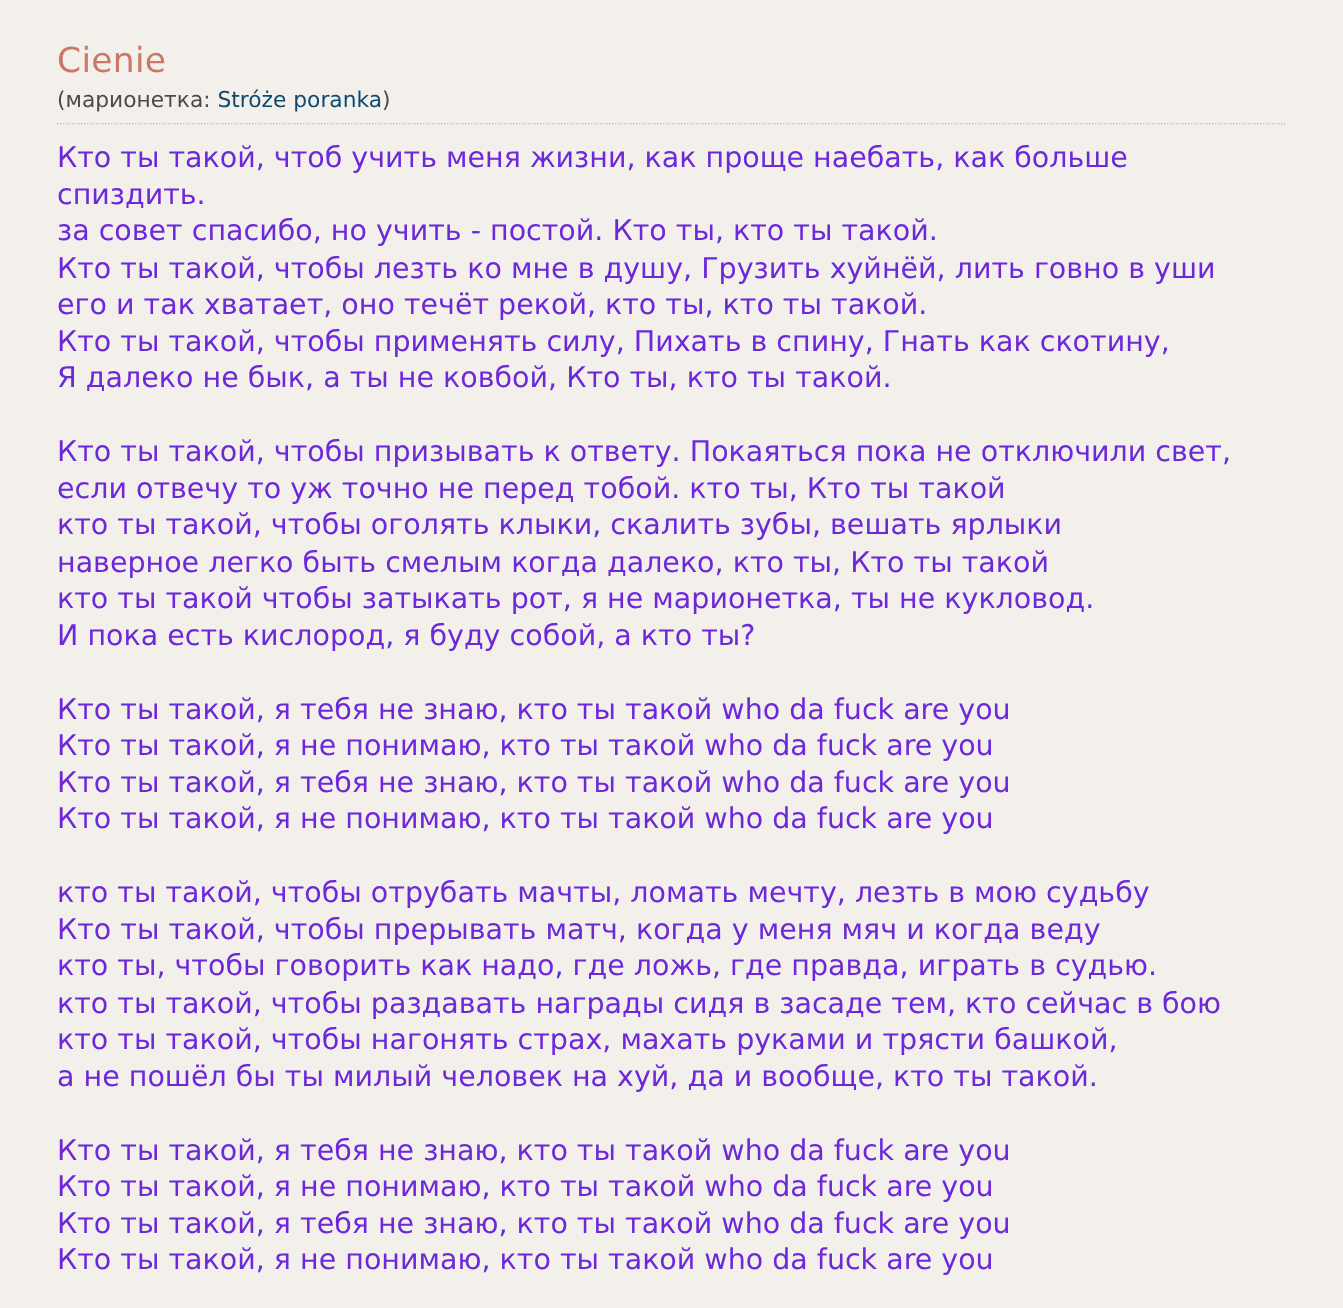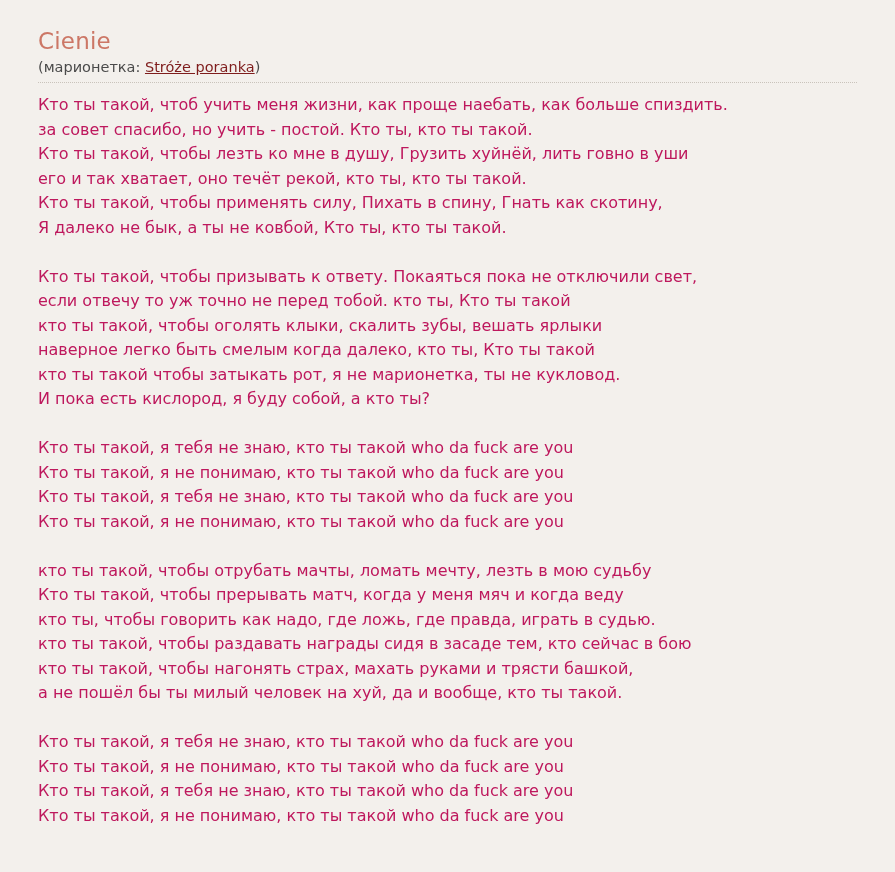--- a/index.html
+++ b/index.html
@@ -35,35 +35,34 @@
     margin: 6px 0 2px 12px;
     line-height: 1.2;
   }
   .artist-line {
     font-size: 14.5px;
     color: #4a4a4a;
     margin: 0 0 6px 12px;
     line-height: 1.3;
   }
   .artist-link {
-    color: #7f1d1d;
-    text-decoration: underline;
+    color: #0c4a6e;
     cursor: pointer;
   }
   .divider {
     border: none;
     border-top: 1px dotted #c9c3bb;
     margin: 4px 12px 10px 12px;
     height: 0;
   }
   .lyrics {
     margin: 0 12px;
-    font-size: 16px;
+    font-size: 19px;
     line-height: 24.5px;
-    color: #be185d;
+    color: #6d28d9;
     white-space: pre-wrap;
     word-wrap: break-word;
     font-family: "DejaVu Sans", "Liberation Sans", sans-serif;
   }
 </style>
 </head>
 <body>
 
 <div class="page">
   <div class="card">

